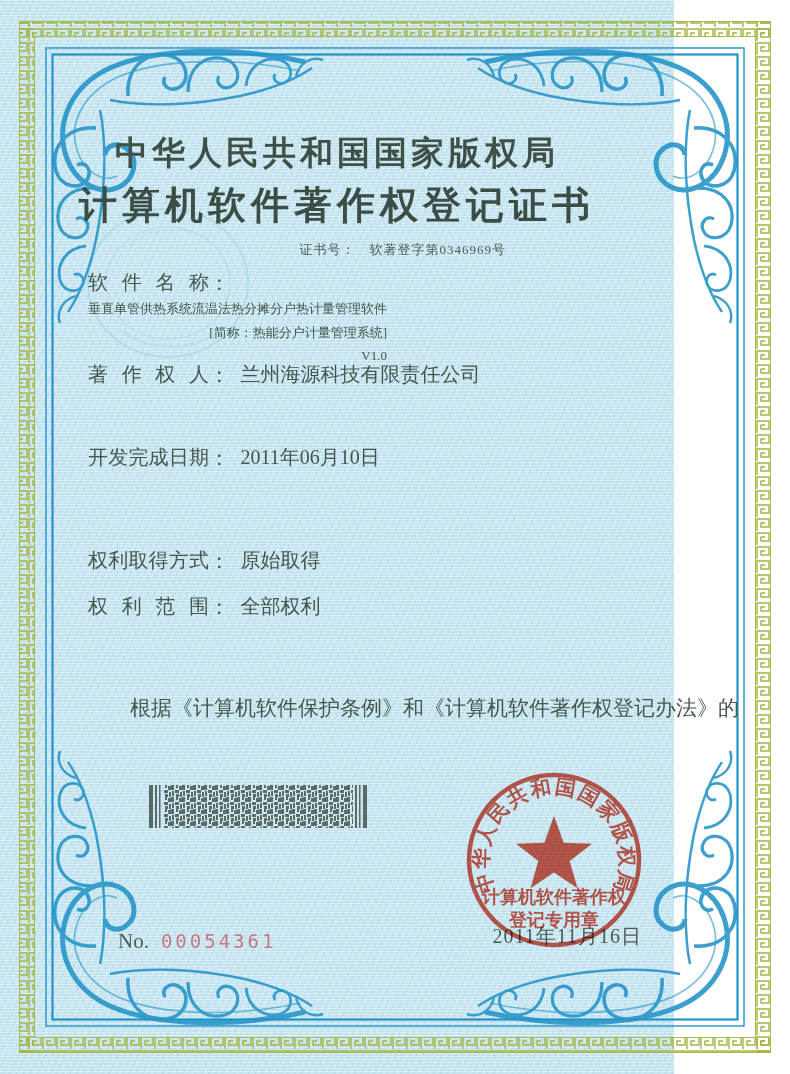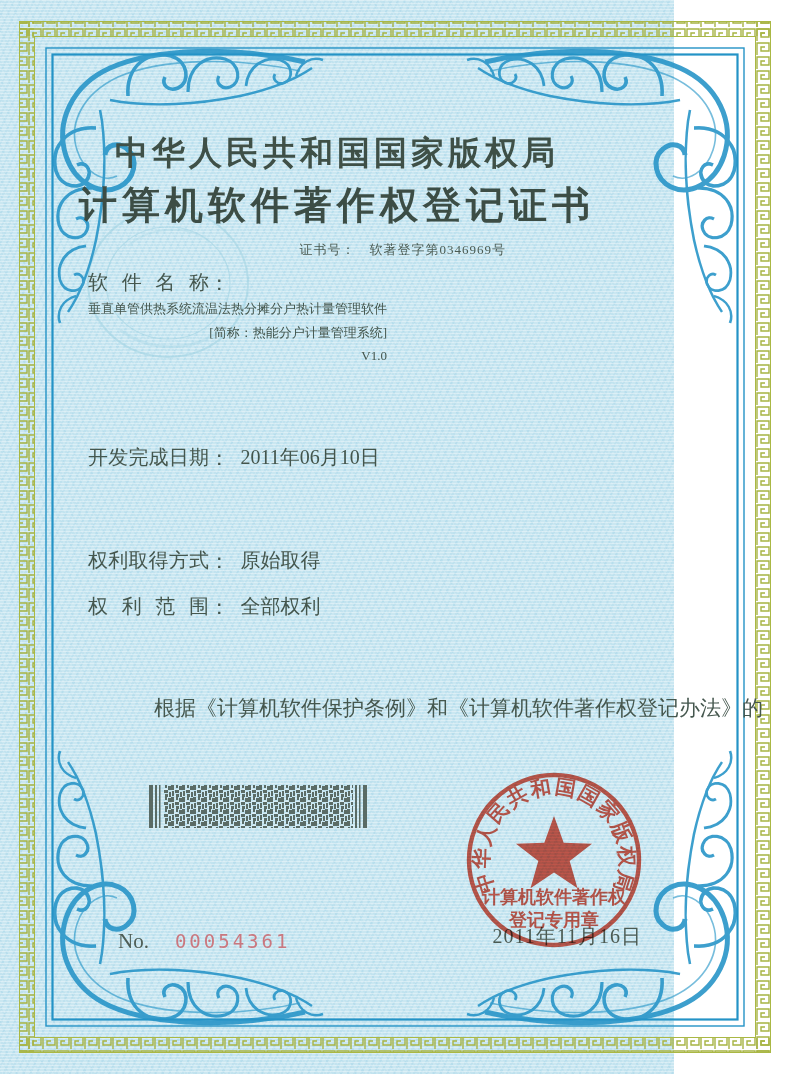--- a/index.html
+++ b/index.html
@@ -30,27 +30,27 @@
     display:inline-block;width:121px;font-size:20px;letter-spacing:0;
     text-align:justify;text-align-last:justify;vertical-align:top;color:#45574e;
   }
   .fcolon{font-size:20.5px;vertical-align:top;}
   .fvalue{font-size:20px;margin-left:7px;vertical-align:top;color:#435particular;color:#43554c;}
   .fvalue .vline{display:block;line-height:23.5px;font-size:13px;text-align:right;}
   .statement{
     position:absolute;left:88px;top:684px;width:625px;margin:0;
     font-size:21px;color:#45574e;
   }
-  .statement .sline{display:block;line-height:48px;white-space:nowrap;margin-left:24px;}
+  .statement .sline{display:block;line-height:48px;white-space:nowrap;}
   .statement .sline:first-child{text-indent:2em;}
   .barcode{position:absolute;left:149px;top:785px;width:218px;height:43px;}
   .serial{position:absolute;left:118px;top:929px;font-size:21px;color:#4e5e56;}
   .serial .num{
     font-family:"DejaVu Sans Mono",monospace;font-size:19px;color:#cb646b;
-    letter-spacing:3px;margin-left:26px;opacity:.85;
+    letter-spacing:3px;margin-left:12px;opacity:.85;
   }
   .issue-date{
     position:absolute;left:472px;top:923px;width:170px;text-align:right;
     font-size:20px;letter-spacing:1px;color:#4b5a52;
   }
   .stamp{position:absolute;left:462px;top:770px;mix-blend-mode:multiply;opacity:.85;}
   .wm{position:absolute;left:0;top:0;pointer-events:none;}
 </style>
 </head>
 <body>
@@ -112,20 +112,24 @@
 
   <div class="row" style="top:269px">
     <span class="flabel">软件名称</span><span class="fcolon">：</span>
     <span class="fvalue">
       <span class="vline">垂直单管供热系统流温法热分摊分户热计量管理软件</span>
       <span class="vline">[简称：热能分户计量管理系统]</span>
       <span class="vline">V1.0</span>
     </span>
   </div>
 
+  <div class="row" style="top:361px">
+    <span class="flabel">著作权人</span><span class="fcolon">：</span>
+    <span class="fvalue">兰州海源科技有限责任公司</span>
+  </div>
 
   <div class="row" style="top:444px">
     <span class="flabel">开发完成日期</span><span class="fcolon">：</span>
     <span class="fvalue">2011年06月10日</span>
   </div>
 
 
   <div class="row" style="top:547px">
     <span class="flabel">权利取得方式</span><span class="fcolon">：</span>
     <span class="fvalue">原始取得</span>

